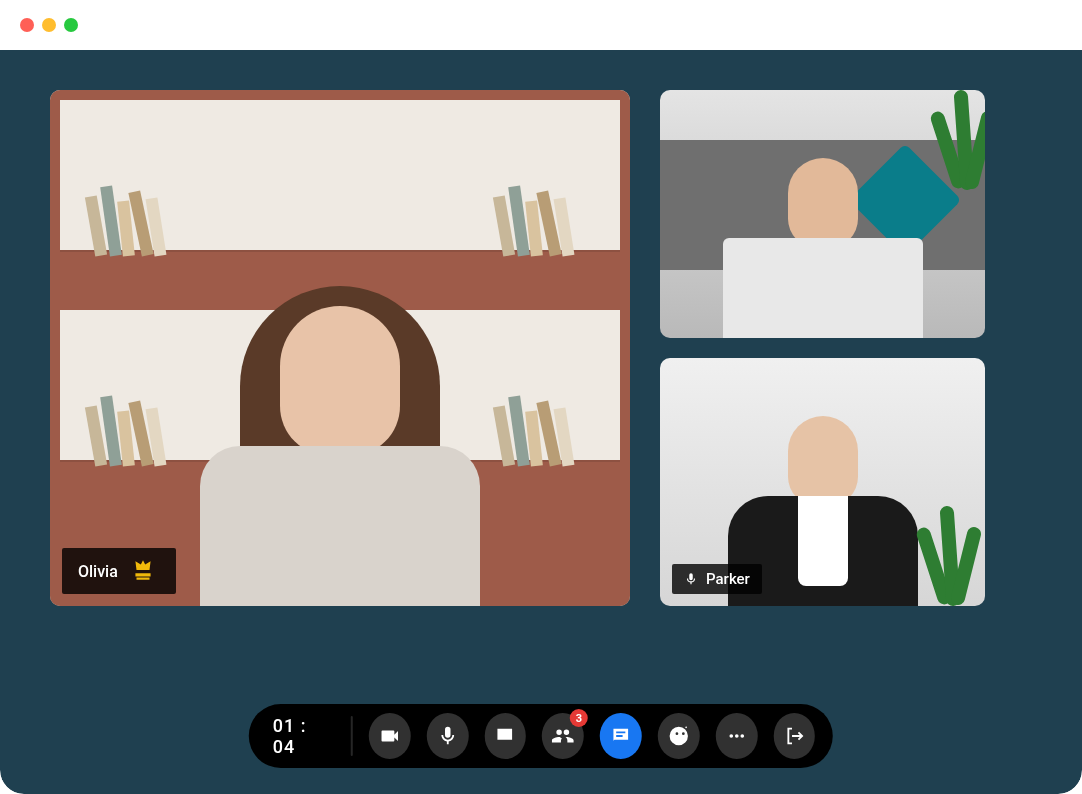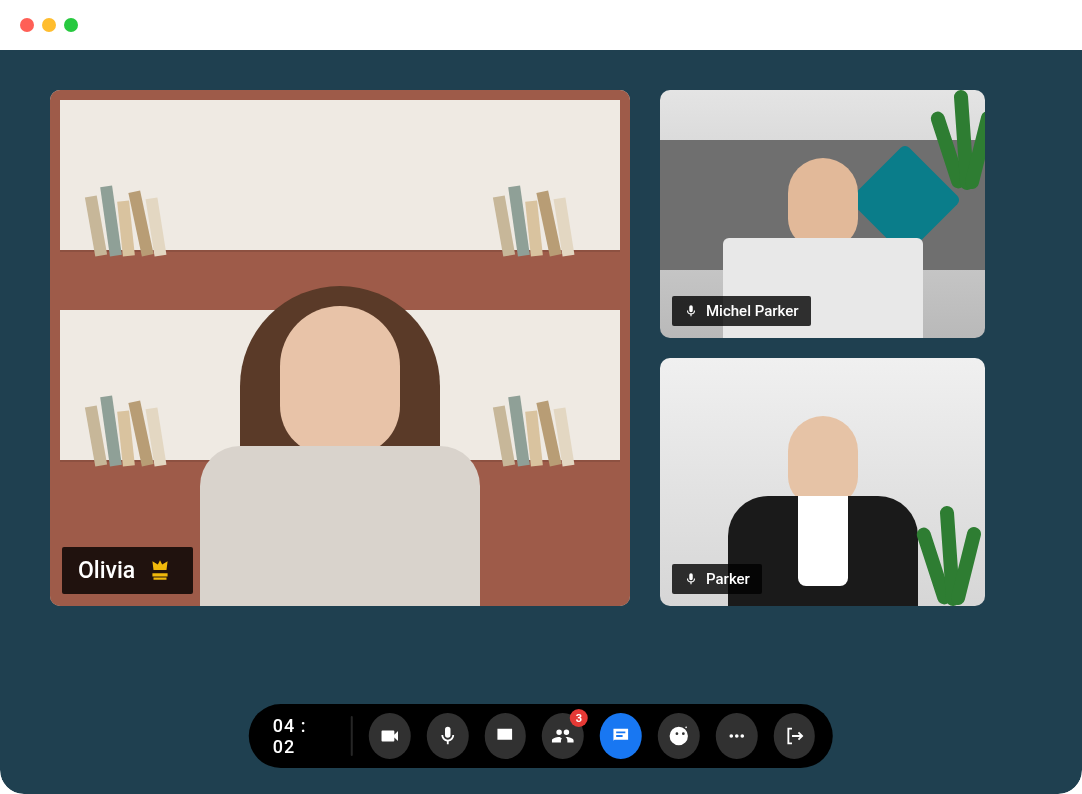--- a/index.html
+++ b/index.html
@@ -32,21 +32,21 @@
 .p-body.suit{background:#1a1a1a}
 .p-body.shirt{background:#c7dce7}
 .couch{position:absolute;left:0;right:0;top:50px;height:130px;background:#6f6f6f}
 .pillow{position:absolute;right:40px;top:70px;width:80px;height:80px;background:#0a7d8a;border-radius:6px;transform:rotate(45deg)}
 .laptop{position:absolute;bottom:0;left:50%;transform:translateX(-50%);width:200px;height:100px;background:#e8e8e8;border-radius:6px 6px 0 0}
 .plant{position:absolute;right:0;bottom:0;width:60px;height:110px}
 .plant i{display:block;position:absolute;width:14px;height:80px;background:#2e7d32;border-radius:10px;bottom:0}
 .plant i:nth-child(1){left:6px;transform:rotate(-18deg)}
 .plant i:nth-child(2){left:22px;transform:rotate(-4deg);height:100px}
 .plant i:nth-child(3){left:38px;transform:rotate(14deg)}
-.name-chip{position:absolute;left:12px;bottom:12px;background:rgba(0,0,0,.8);color:#fff;padding:10px 16px;border-radius:2px;display:flex;align-items:center;gap:12px;font-size:23px;font-weight:500}
+.name-chip{position:absolute;left:12px;bottom:12px;background:rgba(0,0,0,.8);color:#fff;padding:10px 16px;border-radius:2px;display:flex;align-items:center;gap:12px;font-size:16px;font-weight:500}
 .name-chip.sm{font-size:15px;padding:6px 12px;gap:8px}
 .mic-ico{width:14px;height:14px;display:inline-flex}
 .crown{width:30px;height:26px;display:inline-flex;color:#f0b90b}
 .toolbar{position:absolute;left:50%;bottom:26px;transform:translateX(-50%);height:64px;background:#000;border-radius:32px;display:flex;align-items:center;padding:0 18px;gap:16px}
 .timer{color:#fff;font-size:18px;font-weight:500;padding:0 6px;letter-spacing:1px}
 .divider{width:2px;height:40px;background:rgba(255,255,255,.15);border-radius:1px}
 .tbtn{width:46px;height:46px;border-radius:50%;background:#313131;display:flex;align-items:center;justify-content:center;position:relative;cursor:pointer;color:#fff}
 .tbtn.active{background:#1877f2}
 .tbtn svg{width:22px;height:22px}
 .badge{position:absolute;top:-4px;right:-4px;min-width:18px;height:18px;background:#e53935;color:#fff;border-radius:9px;font-size:11px;font-weight:700;display:flex;align-items:center;justify-content:center;padding:0 4px}
@@ -123,28 +123,20 @@
               <div class="p-head" style="width:70px;height:90px;background:#e2b999"></div>
               <div class="p-body shirt" style="width:180px;height:110px"></div>
             </div>
             <div class="laptop"></div>
             <div class="plant" style="right:-10px;top:-10px">
                 <i></i>
                 <i></i>
                 <i></i>
               </div>
           </div>
-          <div class="name-chip sm">
-            <span class="mic-ico">
-              <svg viewBox="0 0 24 24" fill="#fff">
-                  <path d="M12 14a3 3 0 003-3V5a3 3 0 10-6 0v6a3 3 0 003 3zm5-3a5 5 0 01-10 0H5a7 7 0 006 6.92V21h2v-3.08A7 7 0 0019 11h-2z"></path>
-                </svg>
-            </span>
-            <span>Michel Parker</span>
-          </div>
         </div>
 
         <div class="side-tile st2">
           <div class="scene">
             <div class="person" style="bottom:-10px">
               <div class="p-head" style="width:70px;height:90px;background:#e6c3a6"></div>
               <div class="p-body suit" style="width:190px;height:120px;position:relative">
                 <div style="position:absolute;left:50%;top:0;transform:translateX(-50%);width:50px;height:90px;background:#fff;border-radius:0 0 8px 8px"></div>
               </div>
             </div>
@@ -161,21 +153,21 @@
                 </svg>
             </span>
             <span>Parker</span>
           </div>
         </div>
 
       </div>
     </div>
 
     <div class="toolbar">
-      <div class="timer">04 : 02</div>
+      <div class="timer">01 : 04</div>
       <div class="divider"></div>
 
       <div class="tbtn">
         <svg viewBox="0 0 24 24" fill="currentColor">
             <path d="M17 10.5V7a1 1 0 00-1-1H4a1 1 0 00-1 1v10a1 1 0 001 1h12a1 1 0 001-1v-3.5l4 4v-11l-4 4z"></path>
           </svg>
       </div>
 
       <div class="tbtn">
         <svg viewBox="0 0 24 24" fill="currentColor">

